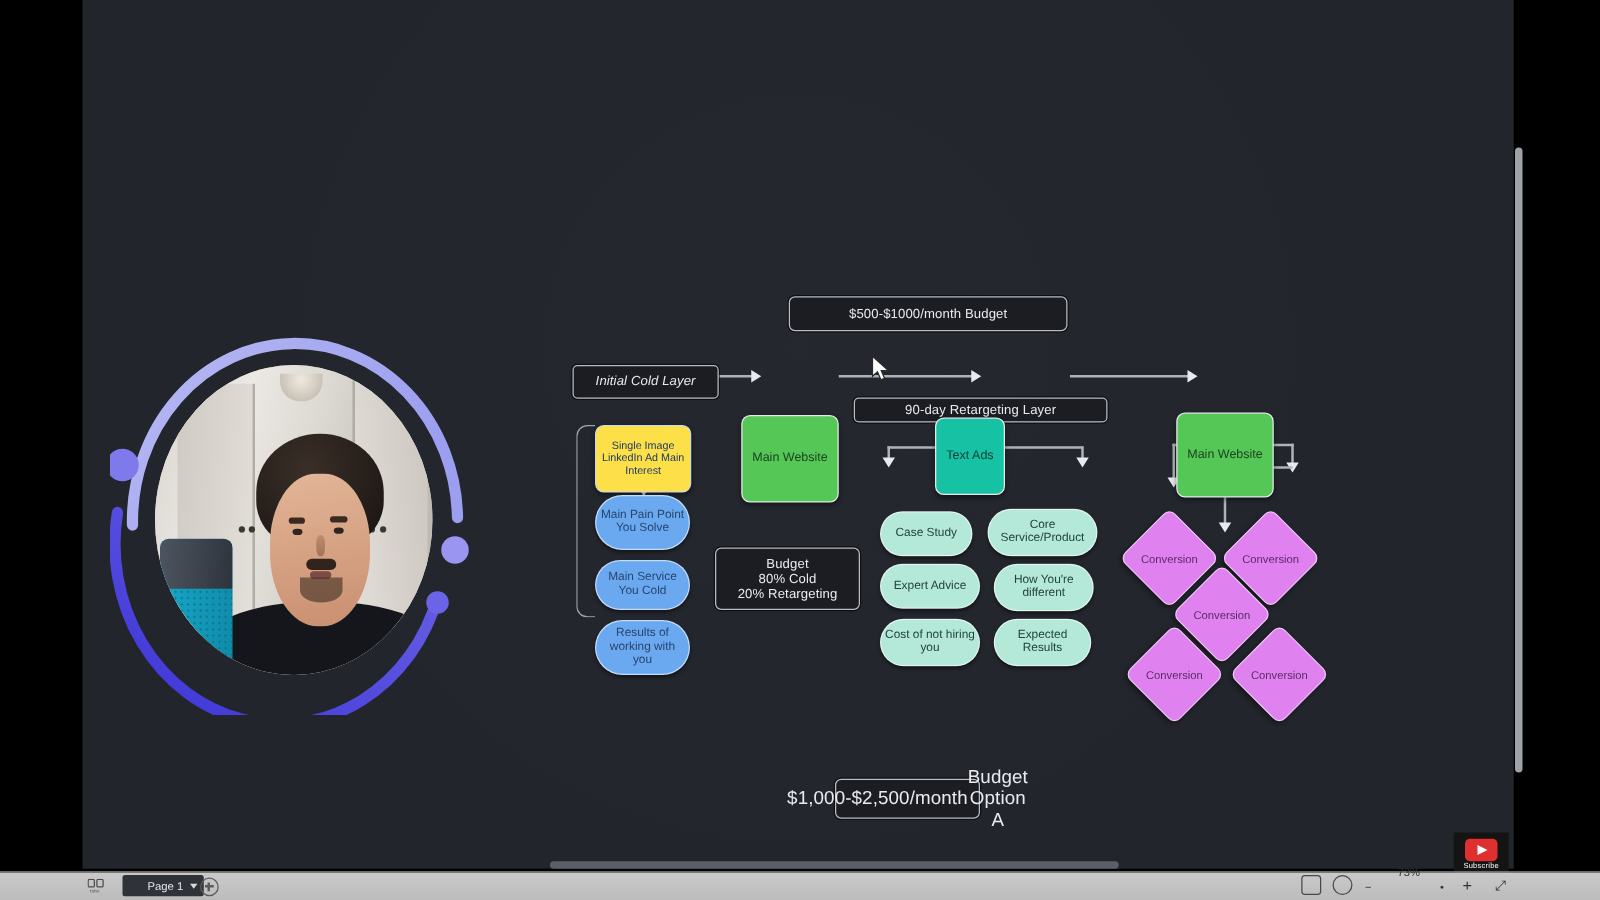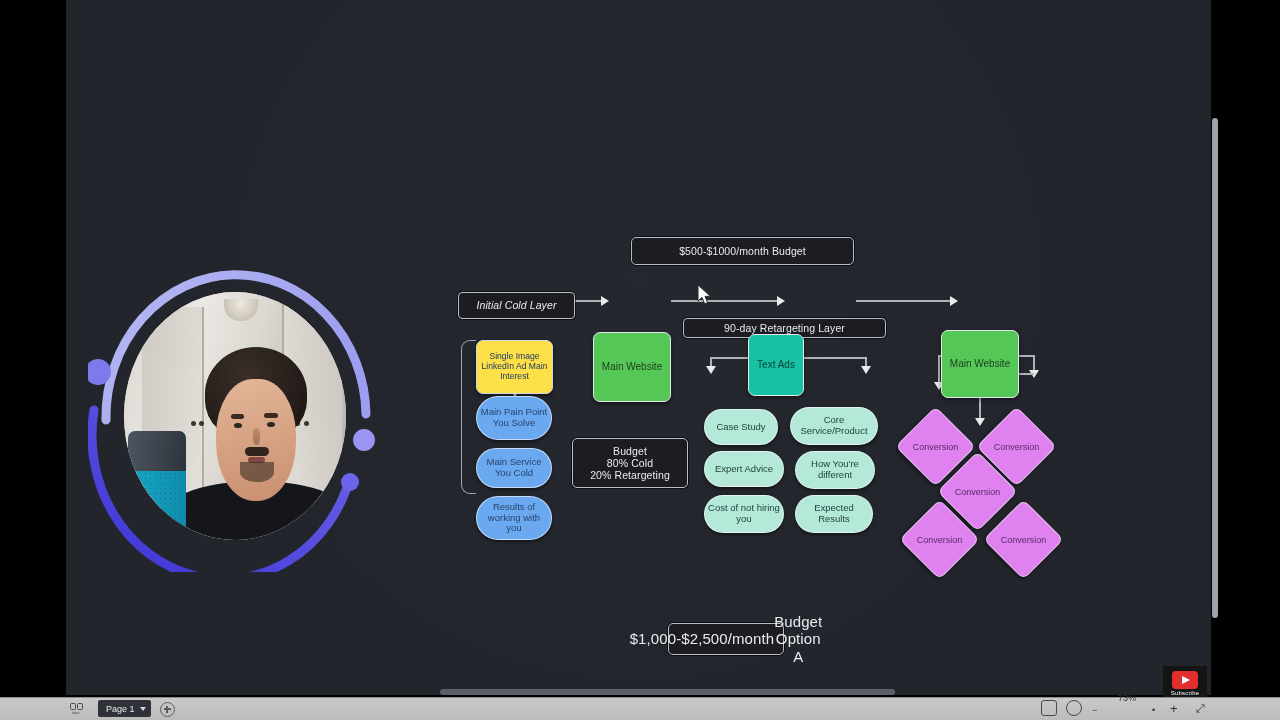--- a/index.html
+++ b/index.html
@@ -100,21 +100,21 @@
   .bottleCap{position:absolute;left:0;top:0;width:100%;height:34%;
     background:linear-gradient(95deg,#4d5560,#2e343c);border-radius:7px 7px 0 0;}
   .bottleTex{position:absolute;left:0;top:34%;width:100%;height:66%;
     background-image:radial-gradient(#0b6f8c 0.8px, transparent 1px);background-size:5px 5px;opacity:.85;}
 
   
   #statusbar{position:absolute;left:0;bottom:0;width:1280px;height:22px;
     background:linear-gradient(180deg,#c9c9c9,#bcbcbc);border-top:1px solid #8d8d8d;}
   #statusbar .inner{position:relative;width:100%;height:100%;}
   .sbitem{position:absolute;font-size:9px;color:#2b2b2b;display:flex;align-items:center;gap:4px;}
-  .tabchip{position:absolute;left:98px;top:2px;height:17px;padding:0 16px 0 8px;
+  .tabchip{position:absolute;left:98px;top:2px;height:17px;padding:0 16px 0 20px;
     background:#2f3238;color:#e7e8ea;border-radius:2px;font-size:9px;
     display:flex;align-items:center;}
   .tabchip .caret{position:absolute;right:5px;top:7px;width:0;height:0;
     border-left:3.5px solid transparent;border-right:3.5px solid transparent;border-top:4px solid #d7d9dc;}
   .plusbtn{position:absolute;left:160px;top:4px;width:13px;height:13px;border:1.3px solid #5c5c5c;
     border-radius:50%;}
   .plusbtn:before,.plusbtn:after{content:"";position:absolute;background:#5c5c5c;}
   .plusbtn:before{left:2.6px;top:5.4px;width:7px;height:1.3px;}
   .plusbtn:after{left:5.4px;top:2.6px;width:1.3px;height:7px;}
 

